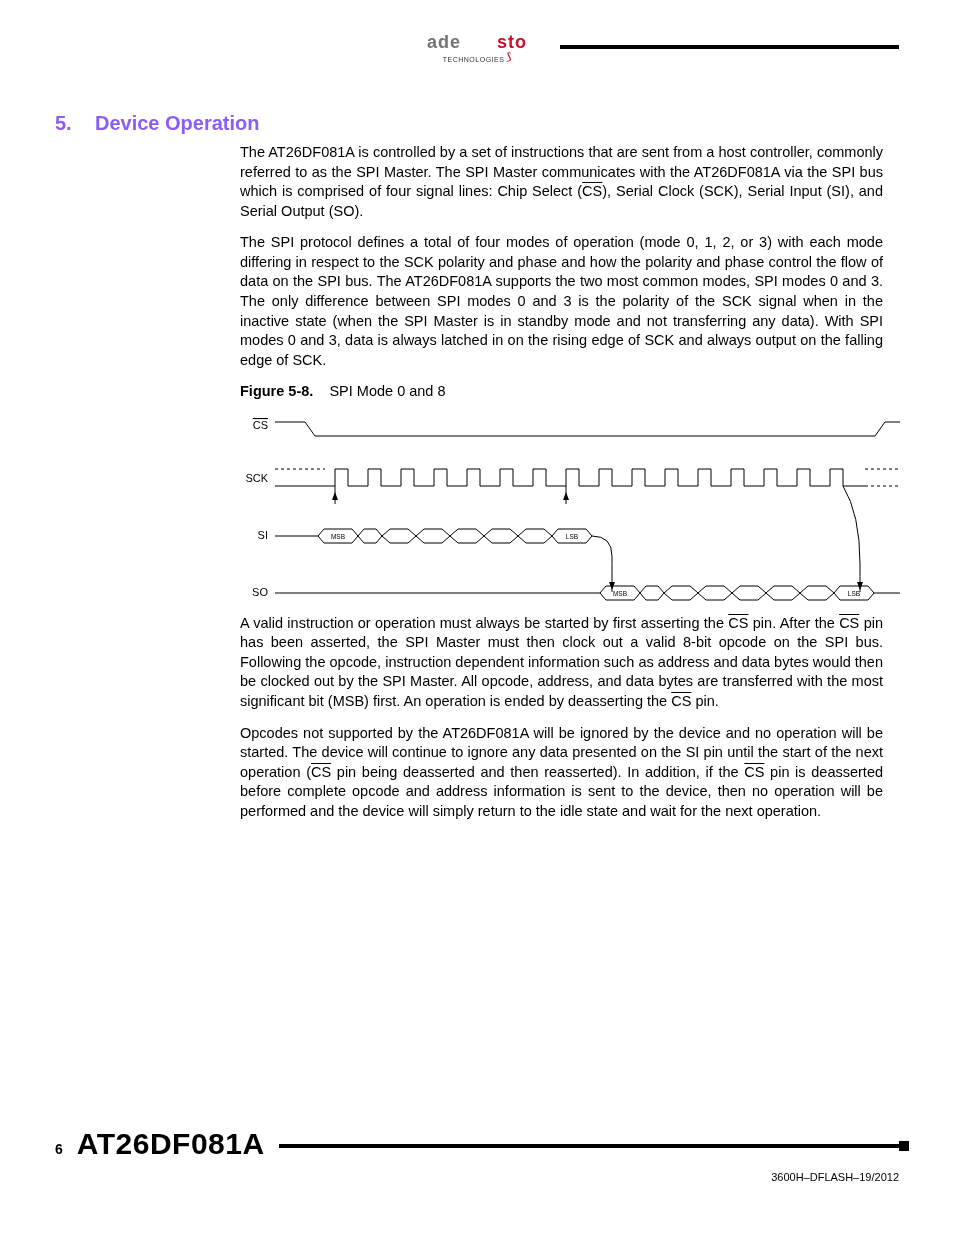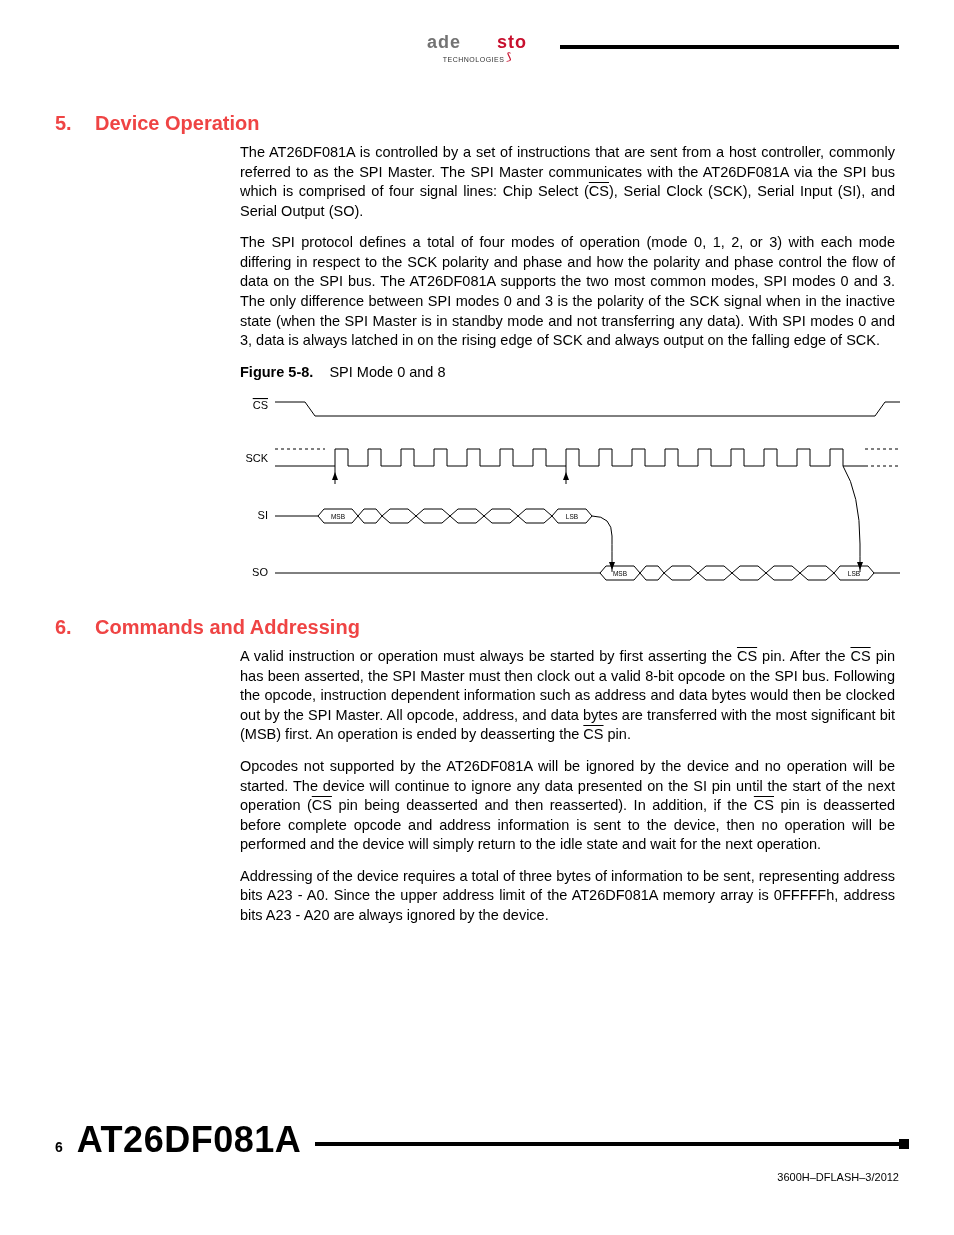--- a/index.html
+++ b/index.html
@@ -37,29 +37,29 @@
     right: 55px;
     height: 4px;
     background: #000;
   }
   .content {
     padding: 0 55px 0 55px;
   }
   h2 {
     font-size: 20px;
     font-weight: bold;
-    color: #ef4444;
+    color: #8b5cf6;
     margin: 20px 0 6px 0;
   }
   h2 .num { display:inline-block; width: 40px; }
   .body-block {
     margin-left: 185px;
     text-align: justify;
   }
-  .body-block p { margin: 0 4px 12px 0; }
+  .body-block p { margin: 0 16px 12px 0; }
   .fig-caption { margin: 6px 0 4px 0; }
   .fig-caption b { font-weight: bold; }
   .overline {
     text-decoration: overline;
     text-decoration-thickness: 1px;
   }
   .timing {
     margin-left: 185px;
     width: 660px;
   }
@@ -69,21 +69,21 @@
     left: 55px;
     right: 55px;
     bottom: 50px;
   }
   .footer-line {
     display: flex;
     align-items: baseline;
     gap: 14px;
   }
   .page-num { font-size: 14px; font-weight: bold; }
-  .part-num { font-size: 36px; font-weight: bold; letter-spacing: 0.5px; }
+  .part-num { font-size: 30px; font-weight: bold; letter-spacing: 0.5px; }
   .footer-rule {
     flex: 1;
     height: 4px;
     background: #000;
     position: relative;
     top: -6px;
   }
   .footer-rule::after {
     content: "";
     position: absolute;
@@ -205,36 +205,32 @@
         <path d="M526 179 L534 172 L552 172 L560 179 L552 186 L534 186 Z"></path>
         <path d="M560 179 L568 172 L586 172 L594 179 L586 186 L568 186 Z"></path>
         <path d="M594 179 L600 172 L628 172 L634 179 L628 186 L600 186 Z"></path>
       </g>
       <line x1="634" y1="179" x2="660" y2="179" class="sig"></line>
       <text x="380" y="181.5" class="tiny" text-anchor="middle"><tspan>MSB</tspan></text>
       <text x="614" y="181.5" class="tiny" text-anchor="middle"><tspan>LSB</tspan></text>
     </svg>
   </div>
 
-  <h2>
-    <span class="num">6.</span><span>Commands and Addressing</span>
-  </h2>
 
   <div class="body-block">
     <p>
       <span>A valid instruction or operation must always be started by first asserting the </span><span class="overline">CS</span><span> pin. After the </span><span class="overline">CS</span><span> pin has been asserted, the SPI Master must then clock out a valid 8-bit opcode on the SPI bus. Following the opcode, instruction dependent information such as address and data bytes would then be clocked out by the SPI Master. All opcode, address, and data bytes are transferred with the most significant bit (MSB) first. An operation is ended by deasserting the </span><span class="overline">CS</span><span> pin.</span>
     </p>
     <p>
       <span>Opcodes not supported by the AT26DF081A will be ignored by the device and no operation will be started. The device will continue to ignore any data presented on the SI pin until the start of the next operation (</span><span class="overline">CS</span><span> pin being deasserted and then reasserted). In addition, if the </span><span class="overline">CS</span><span> pin is deasserted before complete opcode and address information is sent to the device, then no operation will be performed and the device will simply return to the idle state and wait for the next operation.</span>
     </p>
-    <p>Addressing of the device requires a total of three bytes of information to be sent, representing address bits A23 - A0. Since the upper address limit of the AT26DF081A memory array is 0FFFFFh, address bits A23 - A20 are always ignored by the device.</p>
   </div>
 
 </div>
 
 <div class="footer">
   <div class="footer-line">
     <span class="page-num">6</span>
     <span class="part-num">AT26DF081A</span>
     <span class="footer-rule"></span>
   </div>
-  <div class="doc-code">3600H–DFLASH–3/2012</div>
+  <div class="doc-code">3600H–DFLASH–19/2012</div>
 </div>
 
 </body></html>

